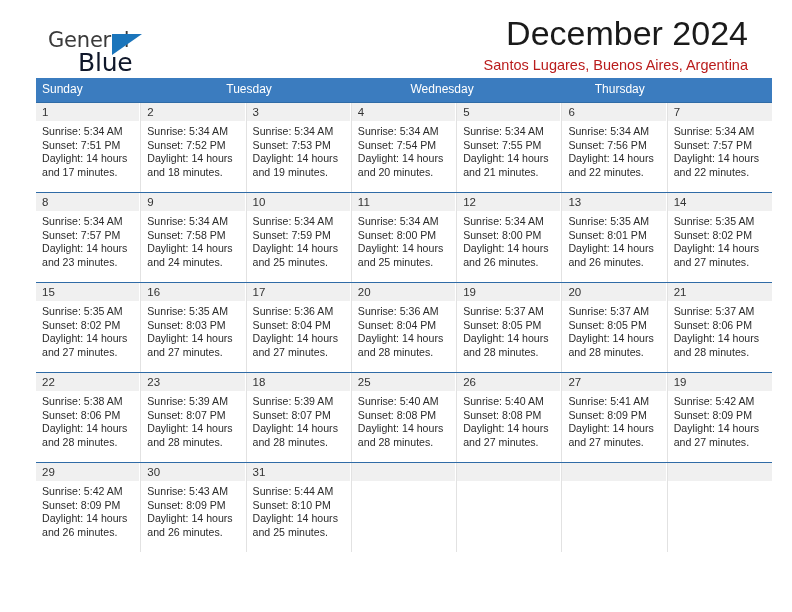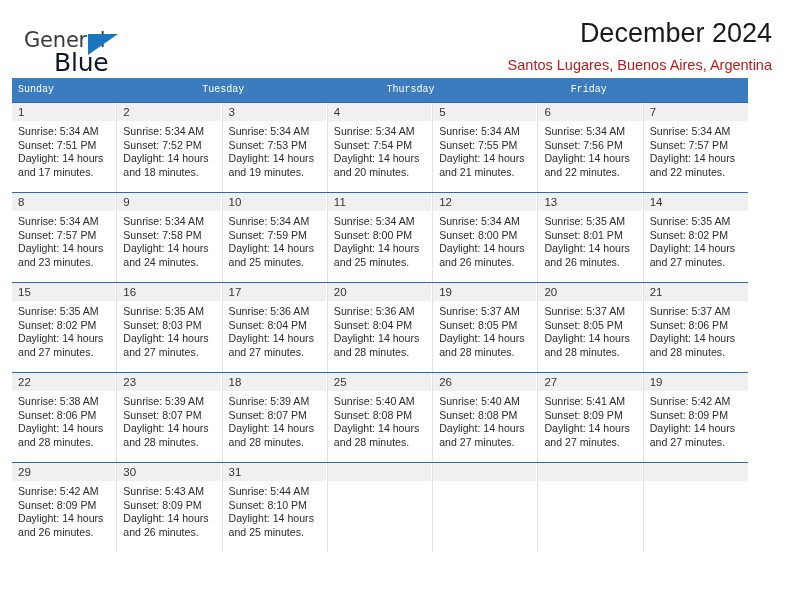--- a/index.html
+++ b/index.html
@@ -12,21 +12,21 @@
     height: 612px;
     font-family: "Liberation Sans", sans-serif;
     color: #222222;
     overflow: hidden;
   }
   .page {
     position: relative;
     width: 792px;
     height: 612px;
     box-sizing: border-box;
-    padding: 0 12px;
+    padding: 0 36px;
   }
 
   
   .topbar {
     position: relative;
     height: 74px;
   }
   .logo {
     position: absolute;
     left: 12px;
@@ -61,21 +61,21 @@
     border-left: 30px solid #1b75bb;
     border-bottom: 21px solid transparent;
   }
   .title-wrap {
     position: absolute;
     right: 8px;
     top: 16px;
     text-align: right;
   }
   .cal-title {
-    font-size: 27px;
+    font-size: 34px;
     font-weight: normal;
     color: #1a1a1a;
     line-height: 34px;
     white-space: nowrap;
   }
   .cal-subtitle {
     margin-top: 6px;
     font-size: 14.5px;
     color: #b91c1c;
     line-height: 18px;
@@ -89,25 +89,24 @@
     margin-top: 4px;
   }
   .dow-row {
     display: flex;
     background: #3b7cbf;
   }
   .dow {
     flex: 1 1 0;
     box-sizing: border-box;
     color: #ffffff;
-    font-size: 10px;
+    font-size: 12px;
     line-height: 13px;
     padding: 5px 0 6px 6px;
     border-right: 1px solid #3b7cbf;
-    font-family: Liberation Mono, monospace;
   }
   .dow:last-child { border-right: none; }
 
   .week {
     display: flex;
     border-top: 1px solid #2f6ba6;
   }
   .week:first-of-type { border-top: none; }
 
   .cell {
@@ -159,22 +158,22 @@
       <div class="cal-title">December 2024</div>
       <div class="cal-subtitle">Santos Lugares, Buenos Aires, Argentina</div>
     </div>
   </div>
 
   <div class="calendar">
 
     <div class="dow-row">
       <div class="dow">Sunday</div>
       <div class="dow">Tuesday</div>
+      <div class="dow">Wednesday</div>
       <div class="dow">Thursday</div>
-      <div class="dow">Friday</div>
     </div>
 
     <div class="week">
       <div class="cell">
         <div class="daynum">1</div>
         <div class="info">
           <div>Sunrise: 5:34 AM</div>
           <div>Sunset: 7:51 PM</div>
           <div>Daylight: 14 hours</div>
           <div>and 17 minutes.</div>

